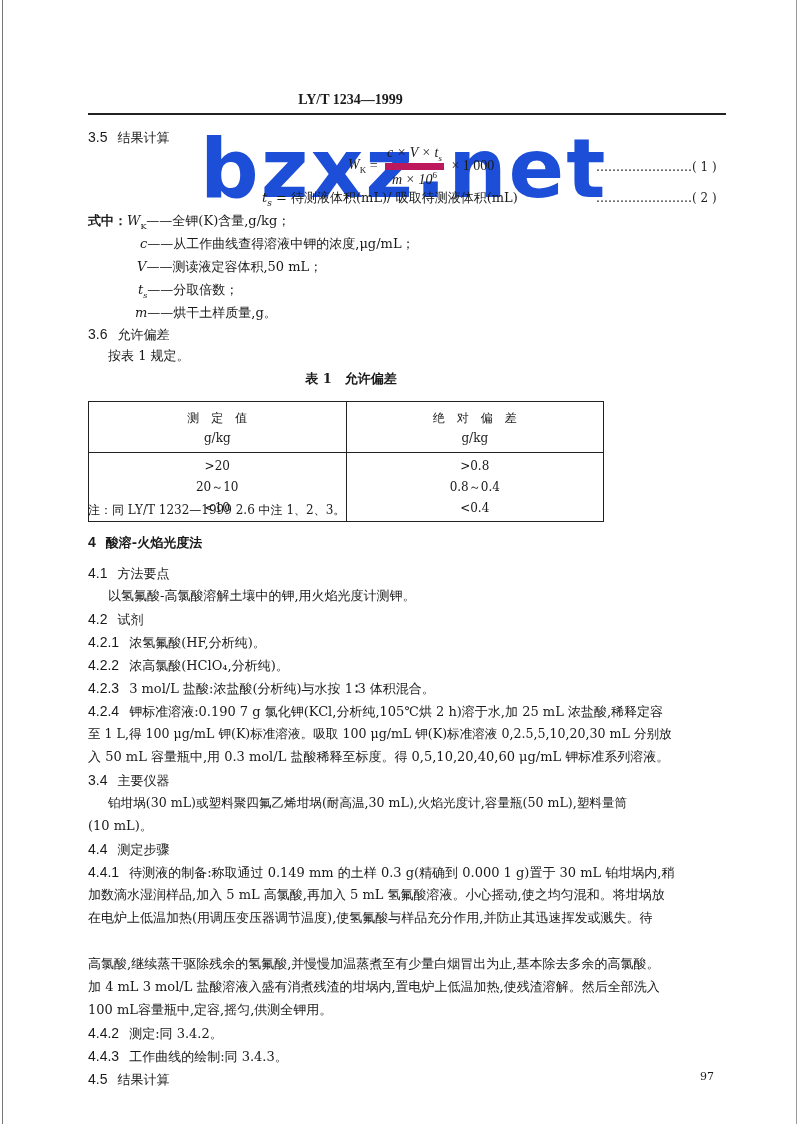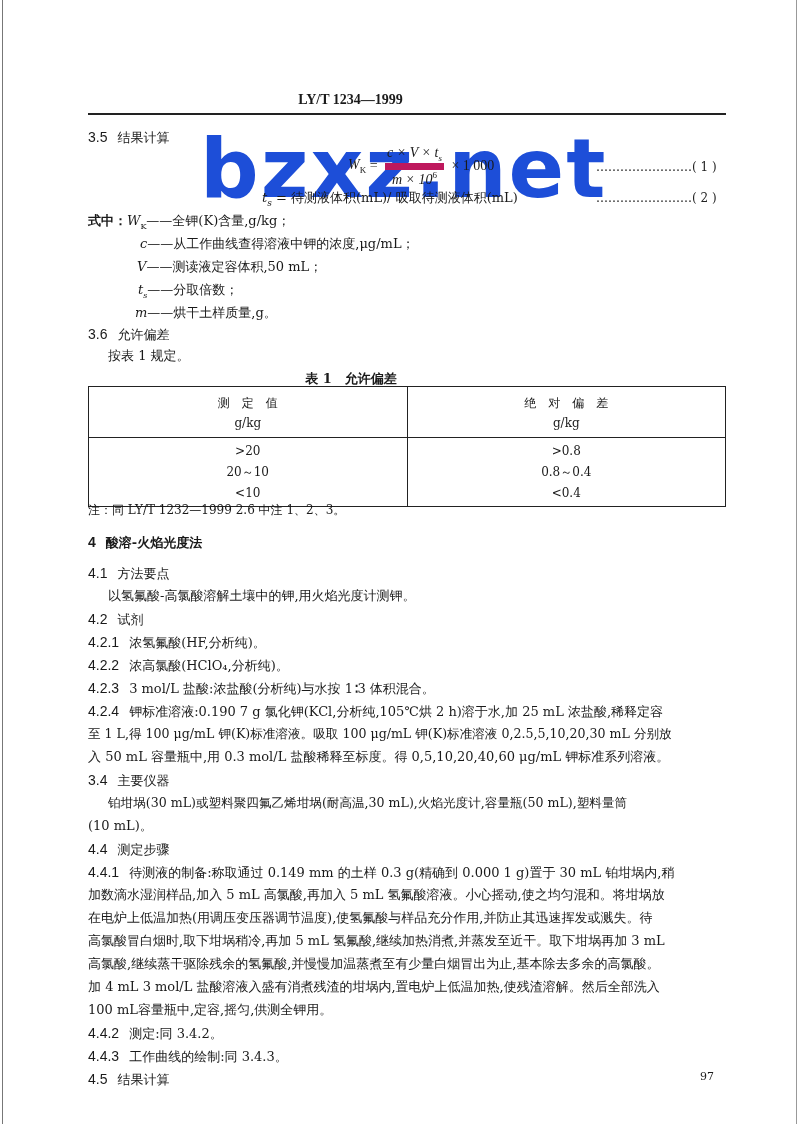--- a/index.html
+++ b/index.html
@@ -34,21 +34,21 @@
     .formula1 .num { border-bottom: 7px solid #be185d; }
     .formula1 .tail { display: inline-block; vertical-align: middle; }
     .formula-no { position: absolute; left: 596px; font-size: 12px; color: #222; letter-spacing: 0; }
     .formula2 { position: absolute; top: 189px; left: 262px; font-size: 13px; }
 
     .def-row { position: absolute; font-size: 13px; white-space: nowrap; }
     .def-sym { font-style: italic; display: inline-block; text-align: right; }
 
     .table-caption { position: absolute; top: 370px; left: 0; width: 702px; text-align: center; font-size: 13px; font-weight: bold; }
     table.dev {
-      position: absolute; top: 386px; left: 88px; width: 638px; border-collapse: collapse;
+      position: absolute; top: 401px; left: 88px; width: 516px; border-collapse: collapse;
       font-size: 12px; border: 1.5px solid #222;
     }
     table.dev th, table.dev td { text-align: center; font-weight: normal; }
     table.dev th { padding: 6px 0 4px; line-height: 20px; border-bottom: 1.5px solid #222; }
     table.dev td { padding: 0; line-height: 21px; }
     table.dev .col-left { border-right: 1px solid #222; width: 50%; }
     table.dev tr.first td { padding-top: 3px; }
     table.dev tr.last td { padding-bottom: 2px; }
     .table-note { position: absolute; top: 502px; left: 88px; font-size: 12px; }
 
@@ -172,21 +172,20 @@
   <div class="line" style="top:817px;">(10 mL)。</div>
 
   <div class="line" style="top:840px;">
     <span class="sec-num">4.4</span><span>测定步骤</span>
   </div>
   <div class="line" style="top:863px;">
     <span class="sec-num">4.4.1</span><span>待测液的制备:称取通过 0.149 mm 的土样 0.3 g(精确到 0.000 1 g)置于 30 mL 铂坩埚内,稍</span>
   </div>
   <div class="line" style="top:886px;">加数滴水湿润样品,加入 5 mL 高氯酸,再加入 5 mL 氢氟酸溶液。小心摇动,使之均匀混和。将坩埚放</div>
   <div class="line" style="top:909px;">在电炉上低温加热(用调压变压器调节温度),使氢氟酸与样品充分作用,并防止其迅速挥发或溅失。待</div>
-  <div class="line" style="top:932px;">高氯酸冒白烟时,取下坩埚稍冷,再加 5 mL 氢氟酸,继续加热消煮,并蒸发至近干。取下坩埚再加 3 mL</div>
   <div class="line" style="top:955px;">高氯酸,继续蒸干驱除残余的氢氟酸,并慢慢加温蒸煮至有少量白烟冒出为止,基本除去多余的高氯酸。</div>
   <div class="line" style="top:978px;">加 4 mL 3 mol/L 盐酸溶液入盛有消煮残渣的坩埚内,置电炉上低温加热,使残渣溶解。然后全部洗入</div>
   <div class="line" style="top:1001px;">100 mL容量瓶中,定容,摇匀,供测全钾用。</div>
 
   <div class="line" style="top:1024px;">
     <span class="sec-num">4.4.2</span><span>测定:同 3.4.2。</span>
   </div>
   <div class="line" style="top:1047px;">
     <span class="sec-num">4.4.3</span><span>工作曲线的绘制:同 3.4.3。</span>
   </div>

